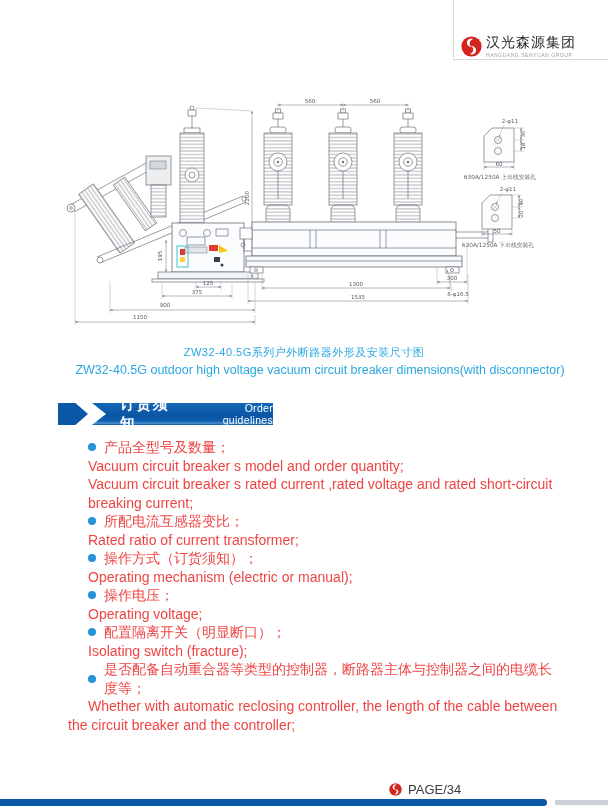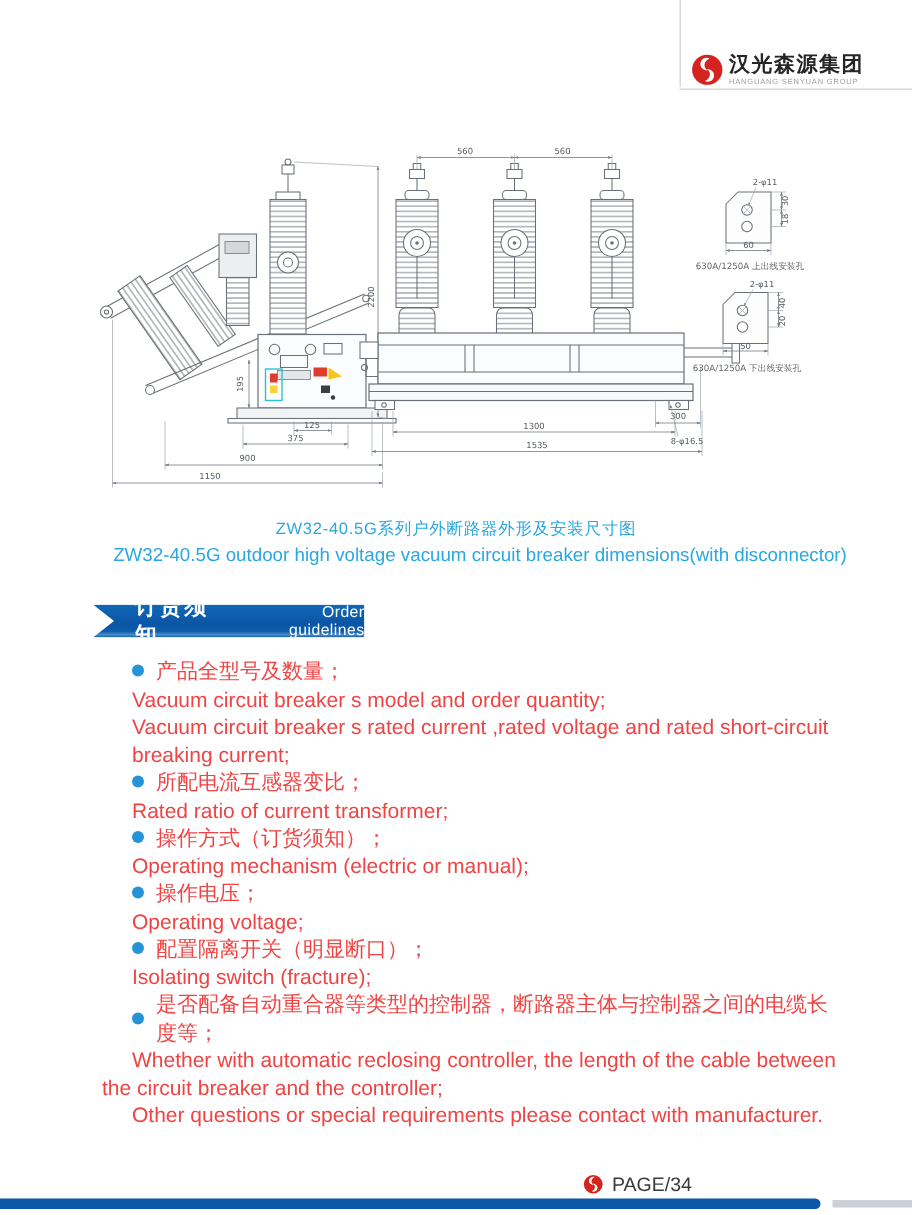--- a/index.html
+++ b/index.html
@@ -5,40 +5,40 @@
   * { margin:0; padding:0; box-sizing:border-box; }
   body { background:#fff; }
   .page { position:relative; width:608px; height:810px; margin:0 auto; background:#fff;
           font-family:"Liberation Sans","DejaVu Sans",sans-serif; overflow:hidden; }
 
   
   .hdr-vrule { position:absolute; left:453px; top:0; width:1px; height:58px; background:#d8d8d8; }
   .hdr-hrule { position:absolute; left:453px; top:59px; width:155px; height:1px; background:#d8d8d8; }
   .brand { position:absolute; left:461px; top:35px; display:flex; align-items:flex-start; gap:4px; }
   .brand-logo { width:21px; height:21px; margin-top:1px; }
-  .brand-cn { font-size:14px; font-weight:bold; color:#262626; letter-spacing:1px; line-height:15px; }
+  .brand-cn { font-size:14px; font-weight:normal; color:#262626; letter-spacing:1px; line-height:15px; }
   .brand-en { font-size:5px; color:#9aa0a6; letter-spacing:0.55px; margin-top:2px; white-space:nowrap; }
 
   
   .drawing { position:absolute; left:0; top:95px; width:608px; height:248px; }
   .drawing svg { display:block; }
   .ln   { fill:none; stroke:#6a7078; stroke-width:0.7; }
   .lnw  { fill:#fff; stroke:#6a7078; stroke-width:0.7; }
   .dim  { fill:none; stroke:#787f88; stroke-width:0.55; marker-start:url(#arr); marker-end:url(#arr); }
   .ext  { fill:none; stroke:#9aa1a9; stroke-width:0.45; }
   .t    { font-size:5.6px; fill:#565c64; text-anchor:middle; font-family:"DejaVu Sans",sans-serif; }
   .tc   { font-size:5.8px; fill:#60666e; text-anchor:middle; font-family:"DejaVu Sans",sans-serif; }
 
   
   .cap { position:absolute; left:0; top:345px; width:608px; text-align:center; color:#2aa7e0; }
   .cap-cn { font-size:11px; letter-spacing:0.5px; }
   .cap-en { font-size:12.5px; margin-top:3px;padding-left:32px; }
 
   
-  .banner { position:absolute; left:58px; top:403px; height:22px; display:flex;flex-direction:column; }
+  .banner { position:absolute; left:58px; top:403px; height:22px; display:flex; }
   .banner-block { width:30px; height:22px; background:#0b58a8;
                   clip-path:polygon(0 0,58% 0,100% 50%,58% 100%,0 100%); }
   .banner-bar { width:181px; height:22px; margin-left:4px; color:#fff;
                 background:linear-gradient(180deg,#19282 0,#11superseded);
                 background:linear-gradient(180deg,#1268b6 0%,#0a55a4 60%,#0d5fae 82%,#4c8fce 92%,#0a55a4 100%);
                 clip-path:polygon(0 0,100% 0,100% 100%,0 100%,14px 50%);
                 display:flex; align-items:center; }
   .banner-cn { font-size:14.5px; font-weight:bold; letter-spacing:2px; margin-left:28px; }
   .banner-en { font-size:10.5px; margin-left:14px; letter-spacing:0.3px;text-align:right; }
 
@@ -287,21 +287,20 @@
     <div class="item-cn">
         <span class="bullet"></span>
         <span>配置隔离开关（明显断口）；</span>
       </div>
     <div class="item-en">Isolating switch (fracture);</div>
     <div class="item-cn">
         <span class="bullet"></span>
         <span>是否配备自动重合器等类型的控制器，断路器主体与控制器之间的电缆长度等；</span>
       </div>
     <div class="item-en hanging">Whether with automatic reclosing controller, the length of the cable between the circuit breaker and the controller;</div>
-    <div class="item-en">Other questions or special requirements please contact with manufacturer.</div>
   </div>
 
   <div class="footer-page">
     <svg class="footer-logo" viewBox="0 0 20 20">
       <circle cx="10" cy="10" r="9.6" fill="#d5231e"></circle>
       <path d="M11.5 2.8 c-3.4 1.2 -4.6 5.4 -1.2 7.6 c-2.6 0.2 -5.6 -2.2 -4.4 -5.4 c0.9 -2.2 3.4 -3.2 5.6 -2.2 z" fill="#fff"></path>
       <path d="M8.5 17.2 c3.4 -1.2 4.6 -5.4 1.2 -7.6 c2.6 -0.2 5.6 2.2 4.4 5.4 c-0.9 2.2 -3.4 3.2 -5.6 2.2 z" fill="#fff"></path>
     </svg>
     <span>PAGE/34</span>
   </div>

